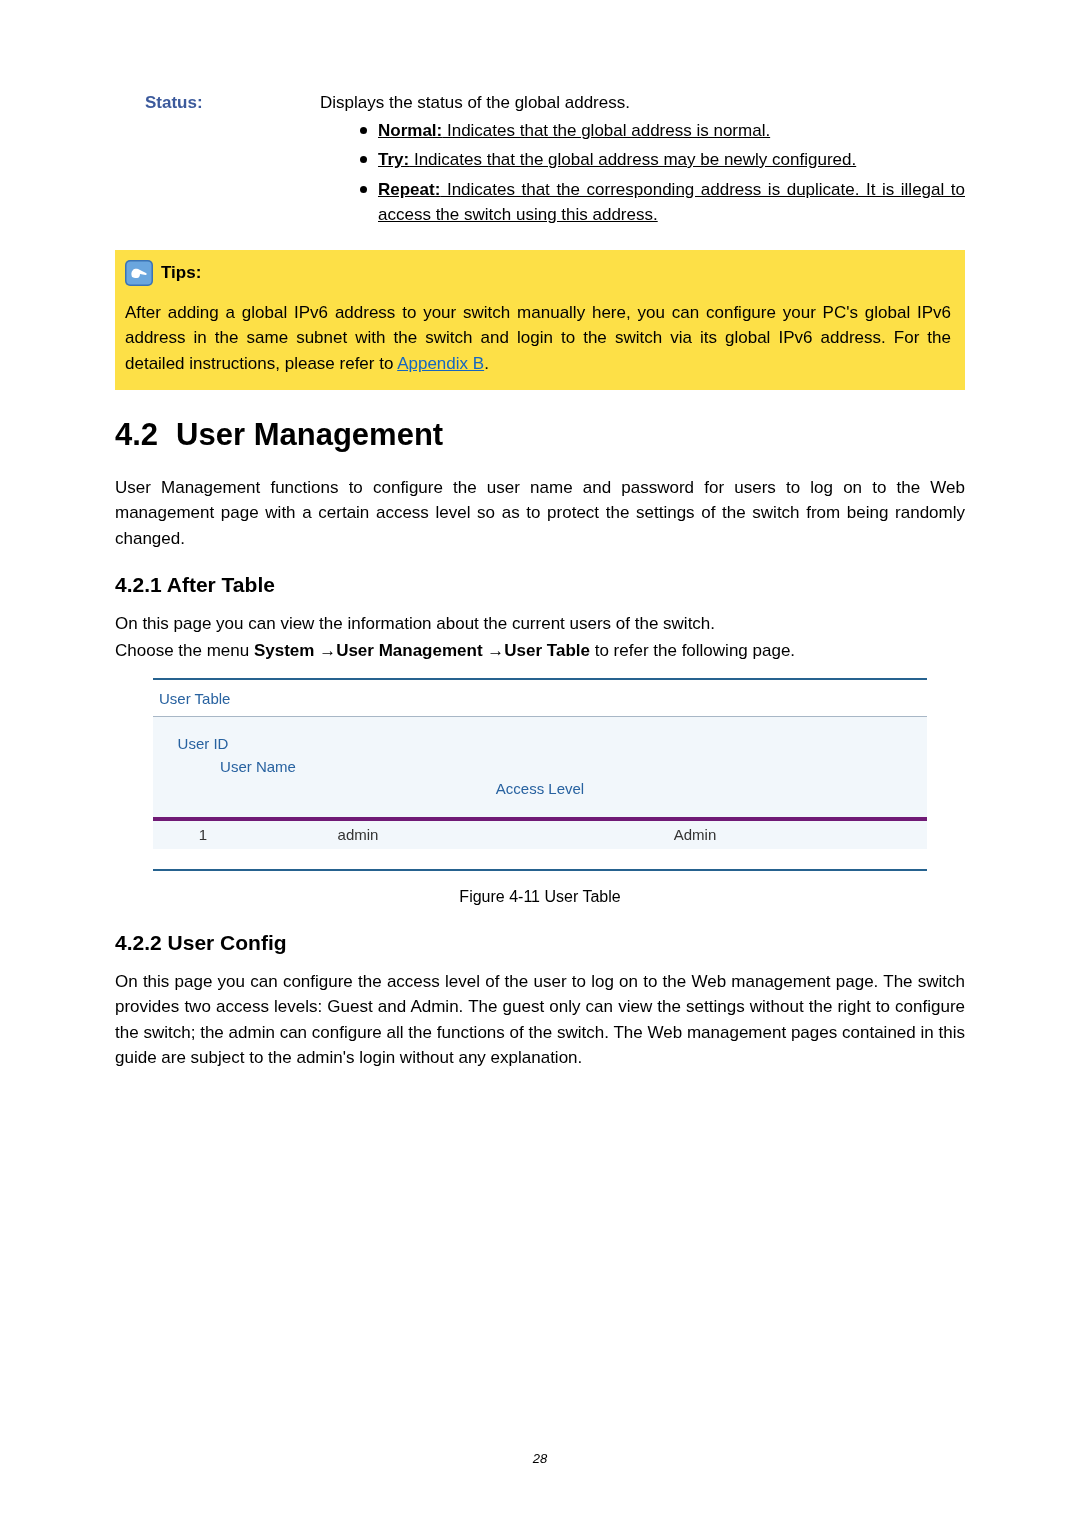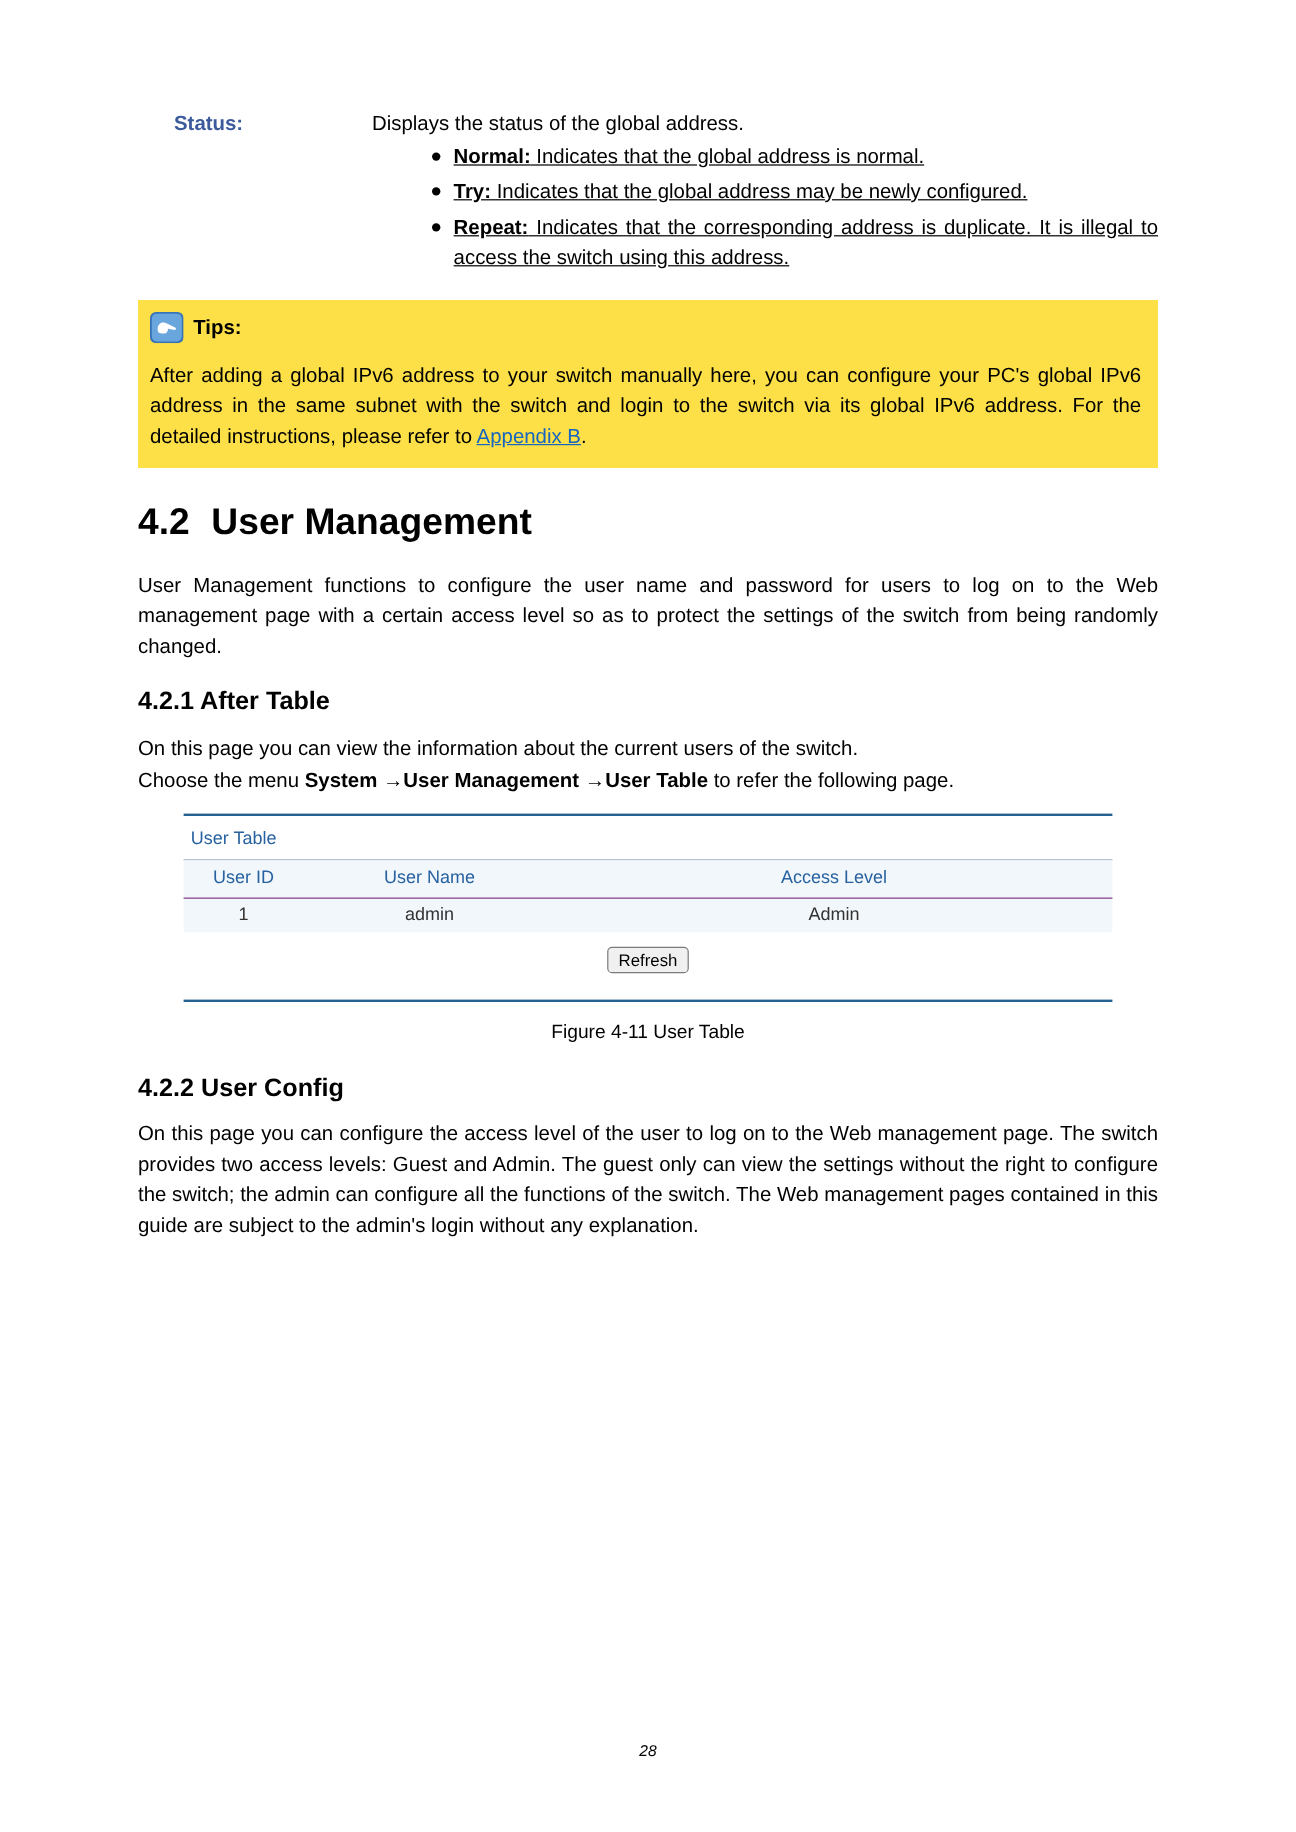--- a/index.html
+++ b/index.html
@@ -10,20 +10,21 @@
       height: 1527px;
       position: relative;
       font-size: 17px;
       line-height: 1.5;
     }
     .page {
       padding: 90px 115px 0 115px;
     }
     .status-row {
       display: flex;
+      gap: 10px;
       margin-bottom: 2px;
     }
     .status-label {
       color: #3c5a9c;
       font-weight: bold;
       width: 195px;
       flex-shrink: 0;
       padding-left: 30px;
     }
     .status-value {
@@ -103,22 +104,23 @@
     .panel-title {
       color: #2862a0;
       padding: 8px 6px 6px 6px;
       border-bottom: 1px solid #a8b7c6;
       background: #ffffff;
     }
     .table-header {
       display: flex;
       color: #2862a0;
       background: #f2f7fb;
-      border-bottom: 1px solid #701a75;
-      padding: 4px 0;
+      border-bottom: 4px solid #701a75;
+      padding: 16px 0;
+      flex-direction: column;
     }
     .table-row {
       display: flex;
       background: #f2f7fb;
       padding: 3px 0;
       color: #333;
     }
     .col-id { width: 100px; text-align: center; }
     .col-name { width: 210px; text-align: center; }
     .col-level { flex: 1; text-align: center; }
@@ -194,23 +196,20 @@
     <div class="table-header">
       <div class="col-id">User ID</div>
       <div class="col-name">User Name</div>
       <div class="col-level">Access Level</div>
     </div>
     <div class="table-row">
       <div class="col-id">1</div>
       <div class="col-name">admin</div>
       <div class="col-level">Admin</div>
     </div>
-    <div class="button-row">
-      <button class="refresh-btn">Refresh</button>
-    </div>
   </div>
   <div class="figure-caption">Figure 4-11 User Table</div>
 
   <h2>4.2.2 User Config</h2>
   <p class="body-p user-config-body">On this page you can configure the access level of the user to log on to the Web management page. The switch provides two access levels: Guest and Admin. The guest only can view the settings without the right to configure the switch; the admin can configure all the functions of the switch. The Web management pages contained in this guide are subject to the admin's login without any explanation.</p>
 
 </div>
 
 <div class="page-number">28</div>
 

